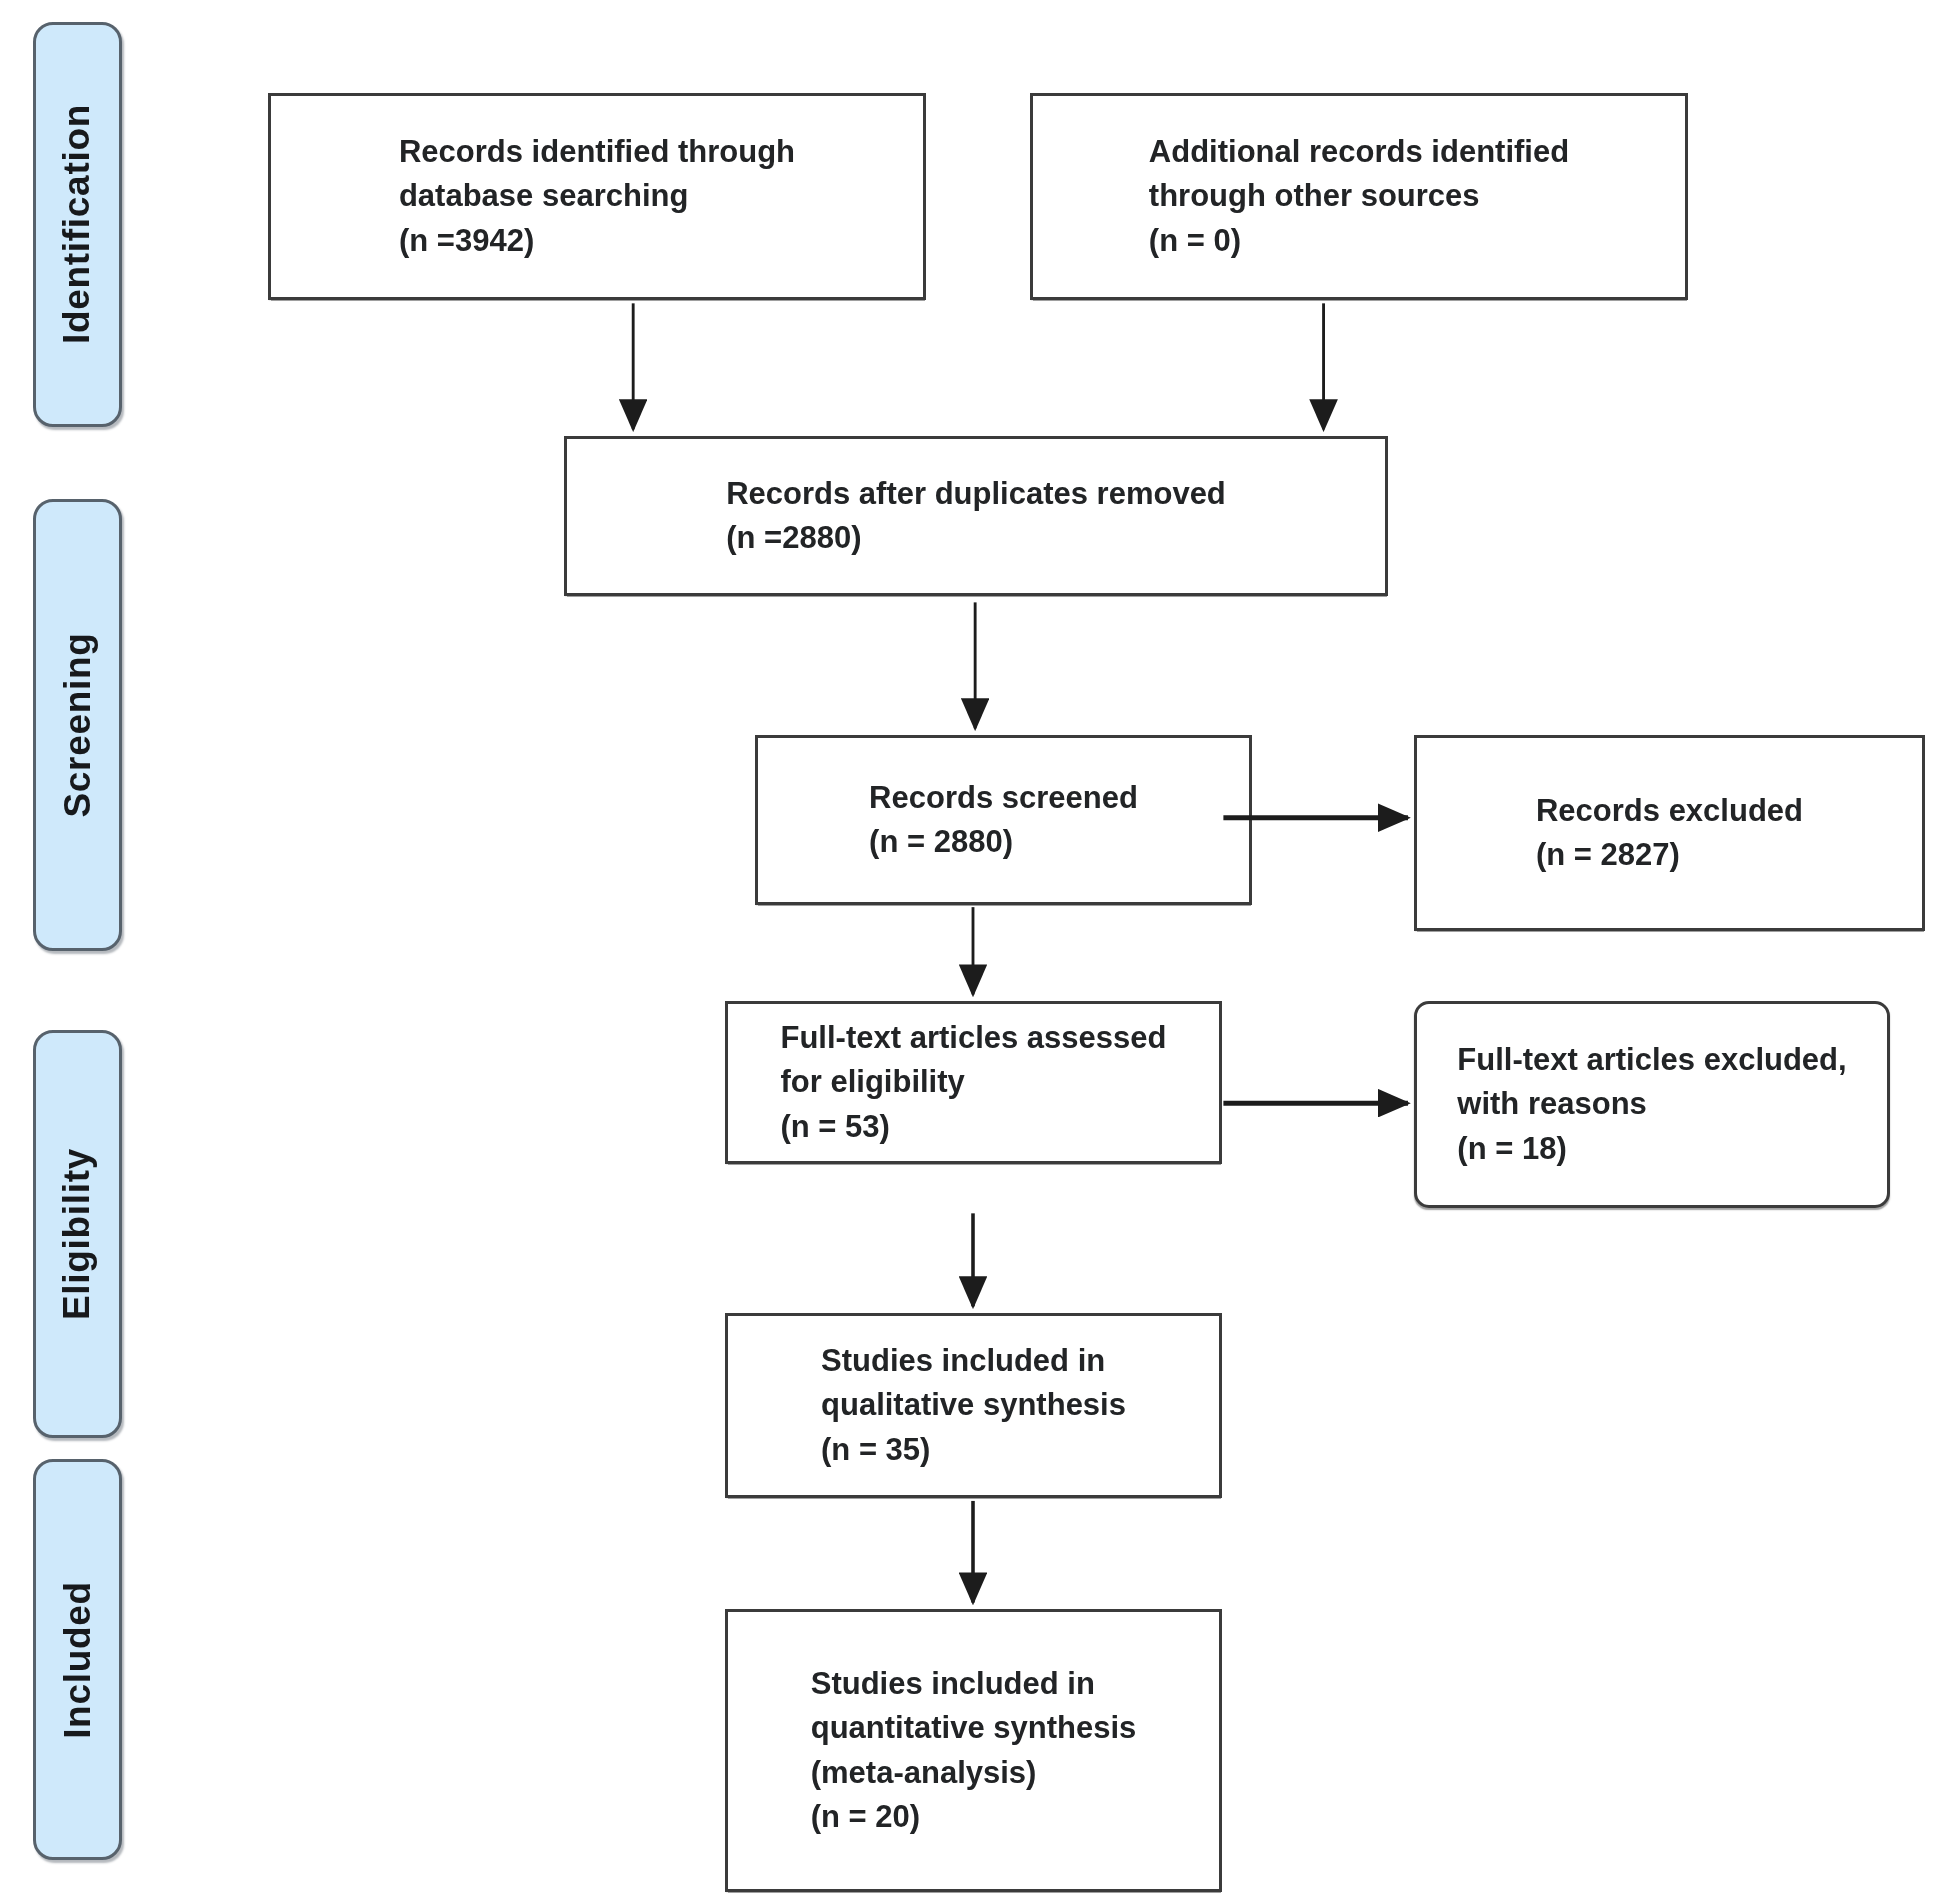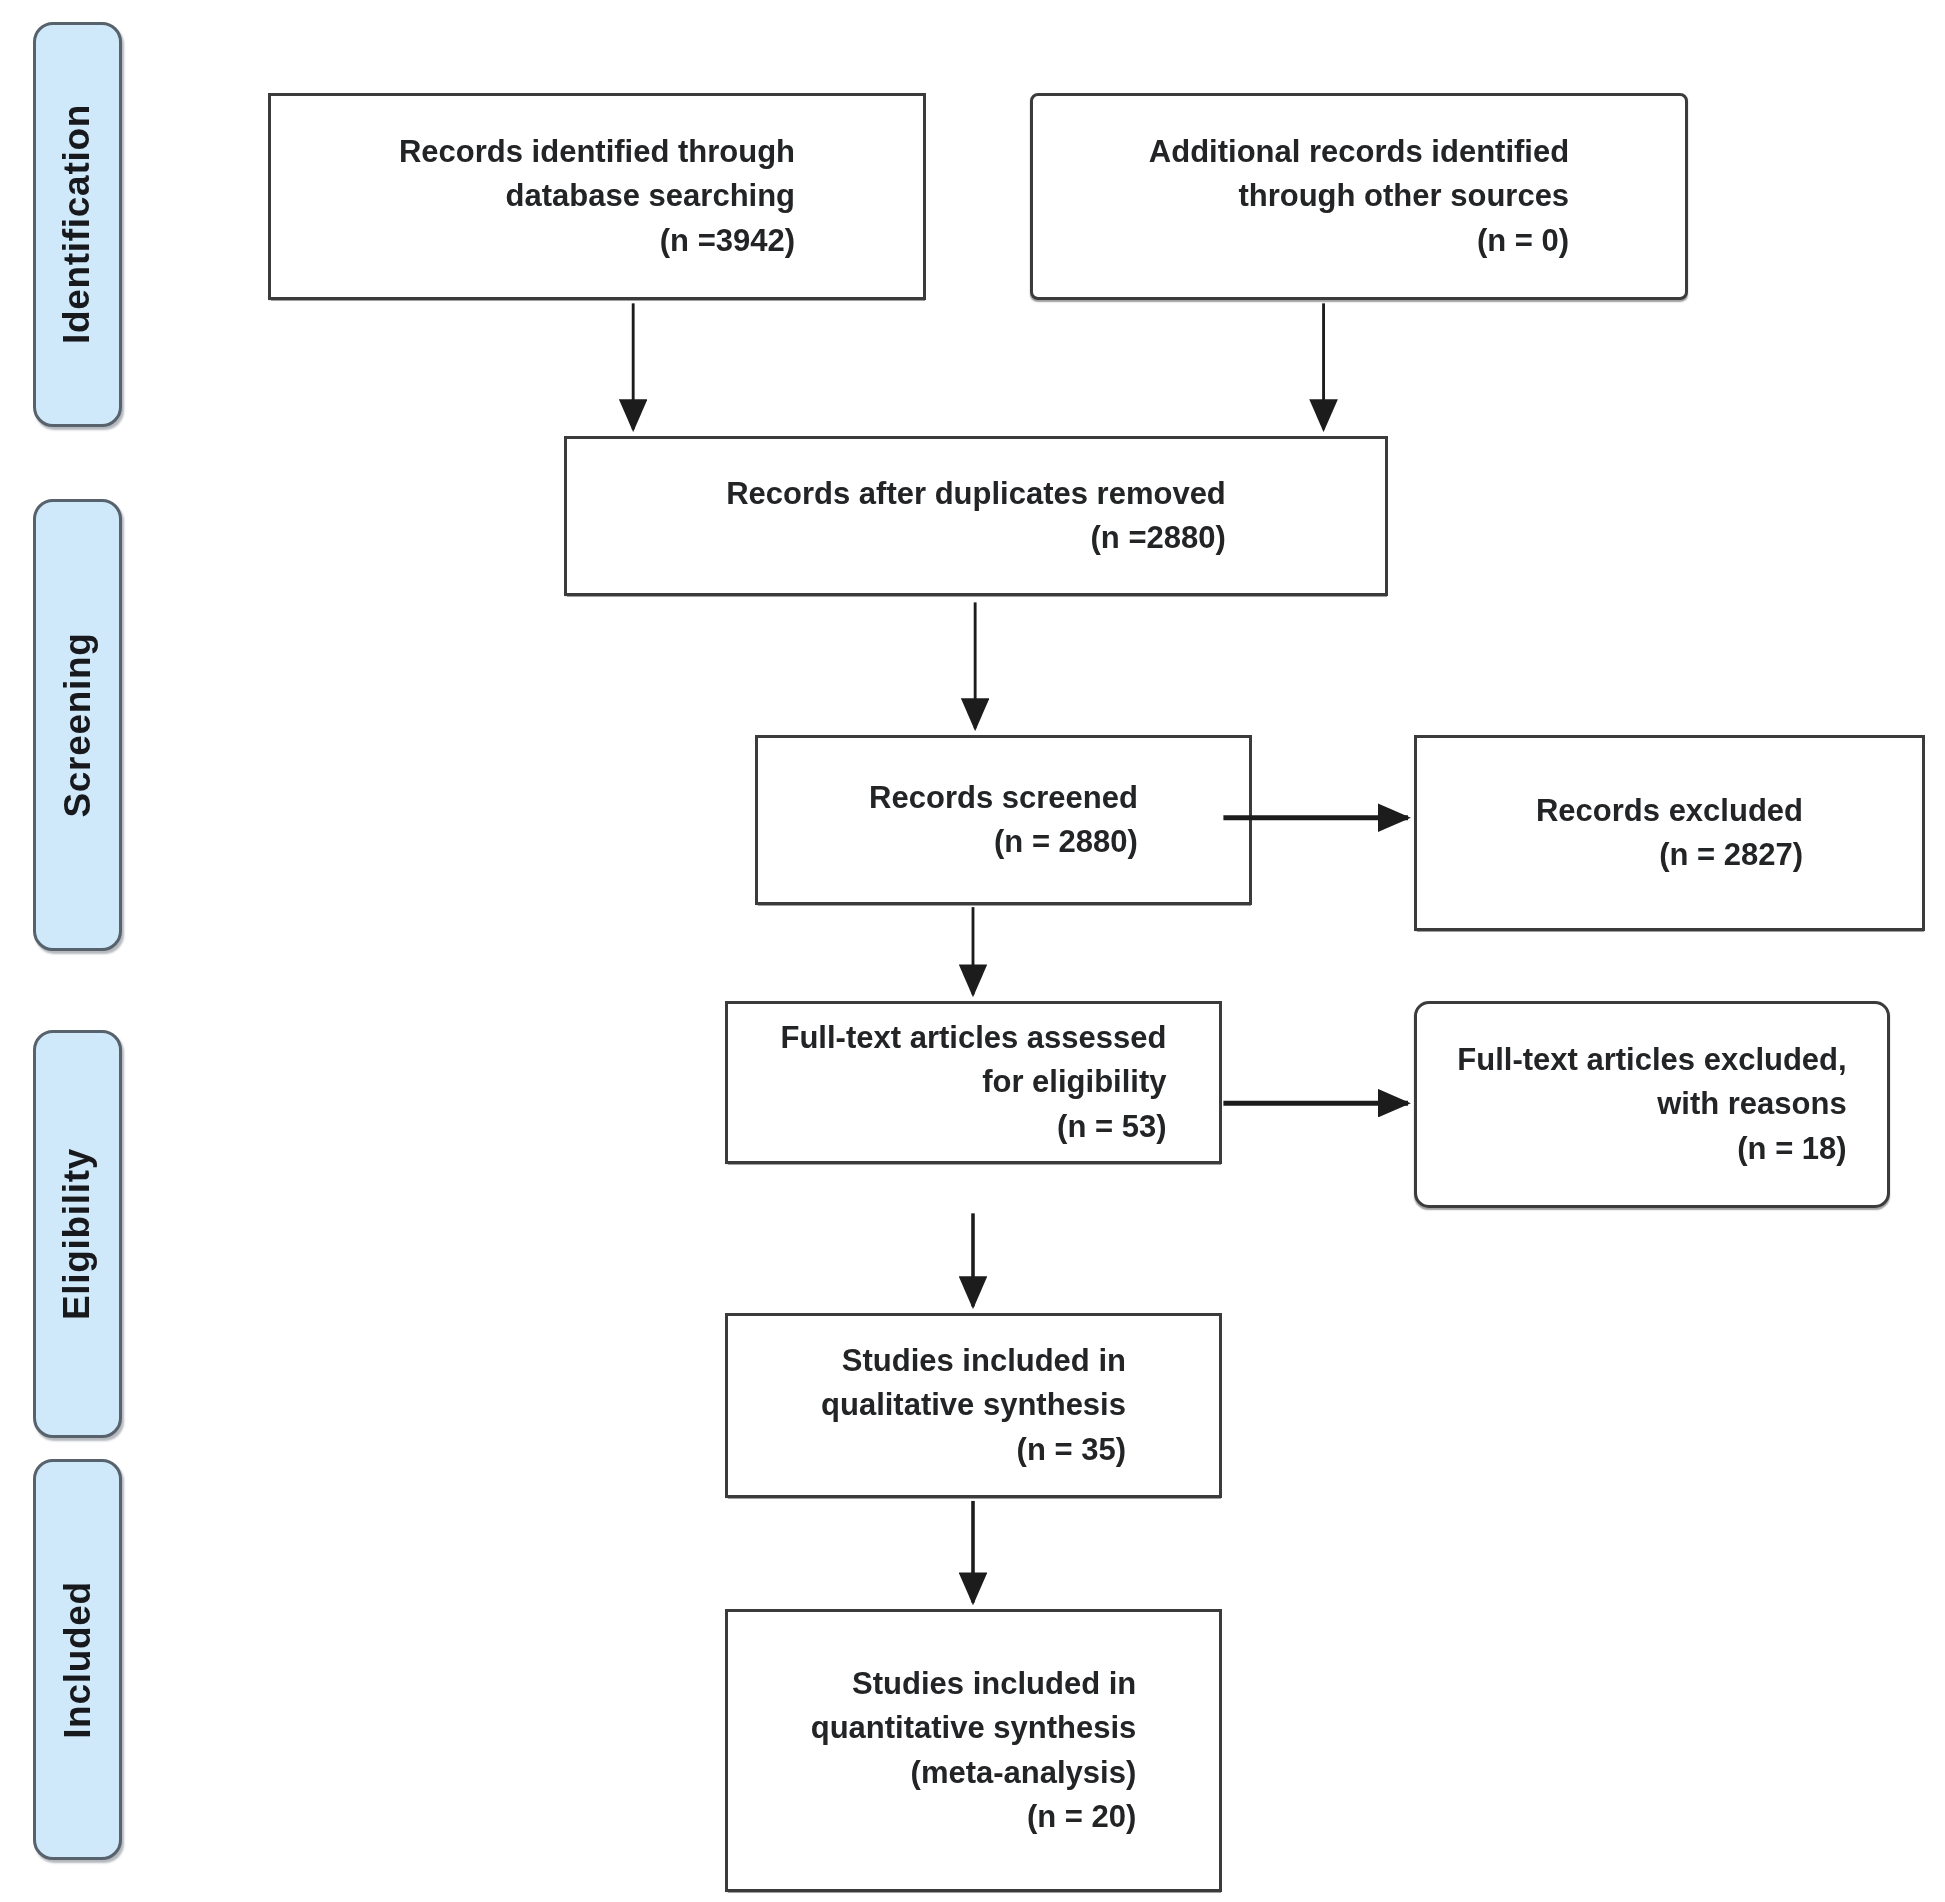--- a/index.html
+++ b/index.html
@@ -47,31 +47,31 @@
 
   
   .flowbox {
     position: absolute;
     background: #ffffff;
     border: 3.6px solid #3b3b3b;
     box-sizing: border-box;
     display: flex;
     align-items: center;
     justify-content: center;
-    text-align: right;
+    text-align: left;
     white-space: pre-line;
     font-size: 31px;
     font-weight: 700;
     line-height: 1.42;
     color: #222426;
     padding: 5.7px 10px;
     box-shadow: 0 2.1px 1.4px -0.7px rgba(80,80,80,0.55);
   }
   #box-records-identified { left: 268px;  top: 93px;  width: 658px;  height: 207px; }
-  #box-additional-records { left: 1030px; top: 93px;  width: 658px;  height: 207px; border-radius: 8px; }
+  #box-additional-records { left: 1030px; top: 93px;  width: 658px;  height: 207px; }
   #box-after-duplicates   { left: 564px;  top: 436px;  width: 824px; height: 160px; }
   #box-records-screened   { left: 725px; top: 735px; width: 497px;  height: 170px; margin-left: 30px; }
   #box-records-excluded   { left: 1414px; top: 735px; width: 511px;  height: 196px; }
   #box-fulltext-assessed  { left: 725px; top: 1001px; width: 497px;  height: 163px; }
   #box-fulltext-excluded  { left: 1414px; top: 1001px; width: 476px;  height: 207px; border-radius: 15px; }
   #box-qualitative        { left: 725px; top: 1313px; width: 497px;  height: 185px; }
   #box-quantitative       { left: 725px; top: 1609px; width: 497px;  height: 283px; }
 
   
   .arrow-layer {

